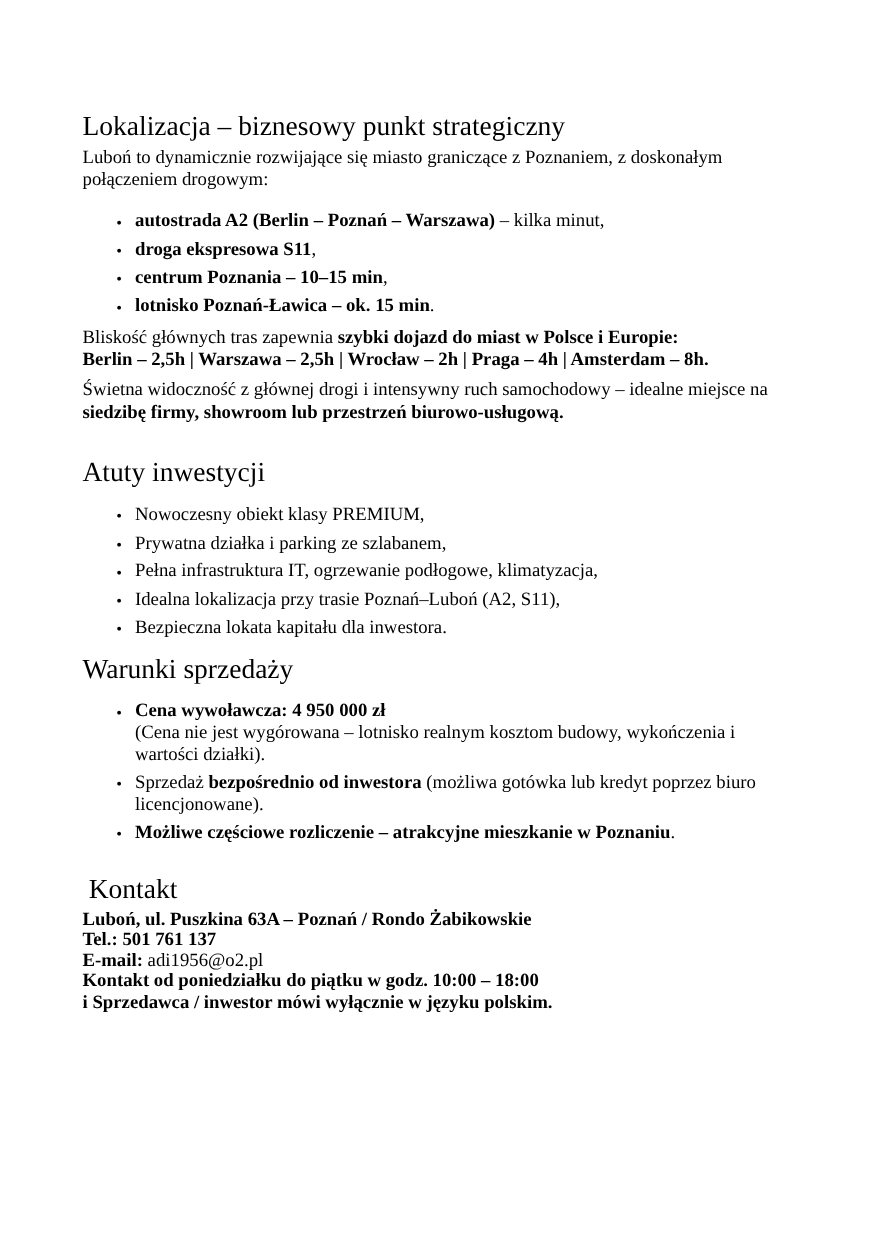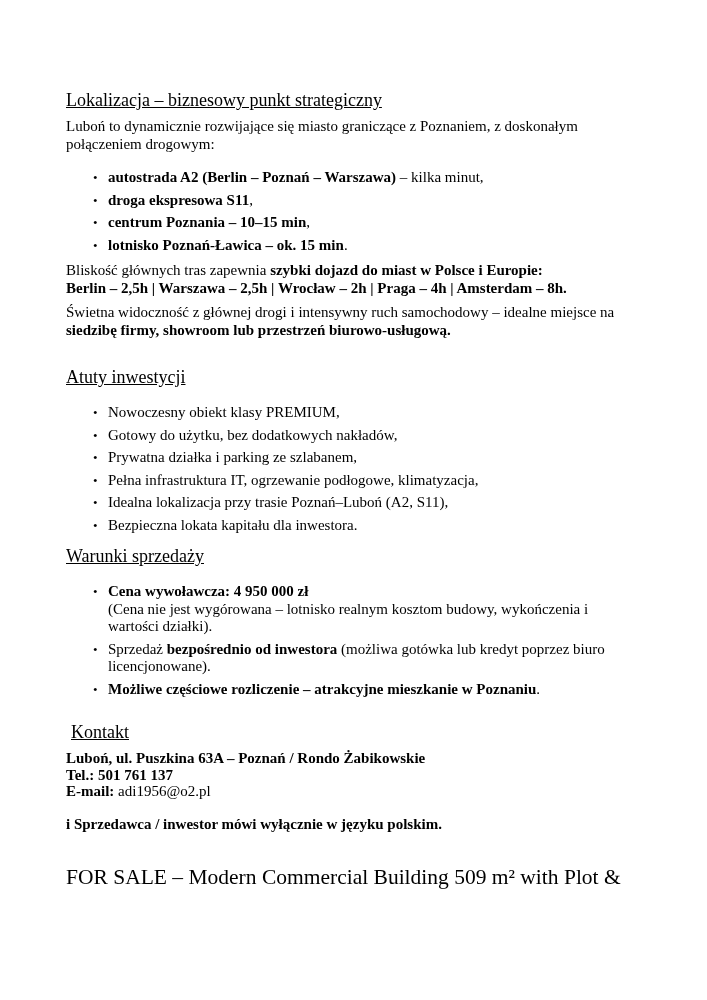--- a/index.html
+++ b/index.html
@@ -21,24 +21,23 @@
     font-size: 15px;
     line-height: 17.5px;
     color: #000000;
     background: #ffffff;
   }
   h1, h2 {
     font-weight: normal;
     margin: 0;
   }
   h2 {
-    font-size: 18px;
+    font-size: 22px;
     line-height: 21px;
     margin-bottom: 7px;
-    text-decoration: underline;
   }
   p {
     margin: 0 0 7px 0;
   }
   .b { font-weight: bold; }
   ul.doc-list {
     list-style: none;
     margin: 16px 0 8px 0;
     padding: 0 0 0 42px;
   }
@@ -79,37 +78,35 @@
       <li><span class="b">lotnisko Poznań-Ławica – ok. 15 min</span><span>.</span></li>
     </ul>
     <p class="para-after-list"><span>Bliskość głównych tras zapewnia </span><span class="b">szybki dojazd do miast w Polsce i Europie:</span><br><span class="b">Berlin – 2,5h | Warszawa – 2,5h | Wrocław – 2h | Praga – 4h | Amsterdam – 8h.</span></p>
     <p><span>Świetna widoczność z głównej drogi i intensywny ruch samochodowy – idealne miejsce na </span><span class="b">siedzibę firmy, showroom lub przestrzeń biurowo-usługową.</span></p>
   </section>
 
   <section>
     <h2 id="advantages-heading">Atuty inwestycji</h2>
     <ul class="doc-list">
       <li><span>Nowoczesny obiekt klasy PREMIUM,</span></li>
-      <li><span>Gotowy do użytku, bez dodatkowych nakładów,</span></li>
       <li><span>Prywatna działka i parking ze szlabanem,</span></li>
       <li><span>Pełna infrastruktura IT, ogrzewanie podłogowe, klimatyzacja,</span></li>
       <li><span>Idealna lokalizacja przy trasie Poznań–Luboń (A2, S11),</span></li>
       <li><span>Bezpieczna lokata kapitału dla inwestora.</span></li>
     </ul>
   </section>
 
   <section>
     <h2 id="terms-heading">Warunki sprzedaży</h2>
     <ul class="doc-list">
       <li><span class="b">Cena wywoławcza: 4 950 000 zł</span><br><span>(Cena nie jest wygórowana – lotnisko realnym kosztom budowy, wykończenia i wartości działki).</span></li>
       <li><span>Sprzedaż </span><span class="b">bezpośrednio od inwestora</span><span> (możliwa gotówka lub kredyt poprzez biuro licencjonowane).</span></li>
       <li><span class="b">Możliwe częściowe rozliczenie – atrakcyjne mieszkanie w Poznaniu</span><span>.</span></li>
     </ul>
   </section>
 
   <section>
     <h2 id="contact-heading">Kontakt</h2>
-    <p class="contact-block"><span class="b">Luboń, ul. Puszkina 63A – Poznań / Rondo Żabikowskie</span><br><span class="b">Tel.: 501 761 137</span><br><span class="b">E-mail:</span><span> adi1956@o2.pl</span><br><br><span class="b">i Sprzedawca / inwestor mówi wyłącznie w języku polskim.</span></p>
+    <p class="contact-block"><span class="b">Luboń, ul. Puszkina 63A – Poznań / Rondo Żabikowskie</span><br><span class="b">Tel.: 501 761 137</span><br><span class="b">E-mail:</span><span> adi1956@o2.pl</span><br><span class="b">Kontakt od poniedziałku do piątku w godz. 10:00 – 18:00</span><br><span class="b">i Sprzedawca / inwestor mówi wyłącznie w języku polskim.</span></p>
   </section>
 
-  <h1 id="footer-title">FOR SALE – Modern Commercial Building 509 m² with Plot &amp;</h1>
 
 </div>
 
 </body></html>

